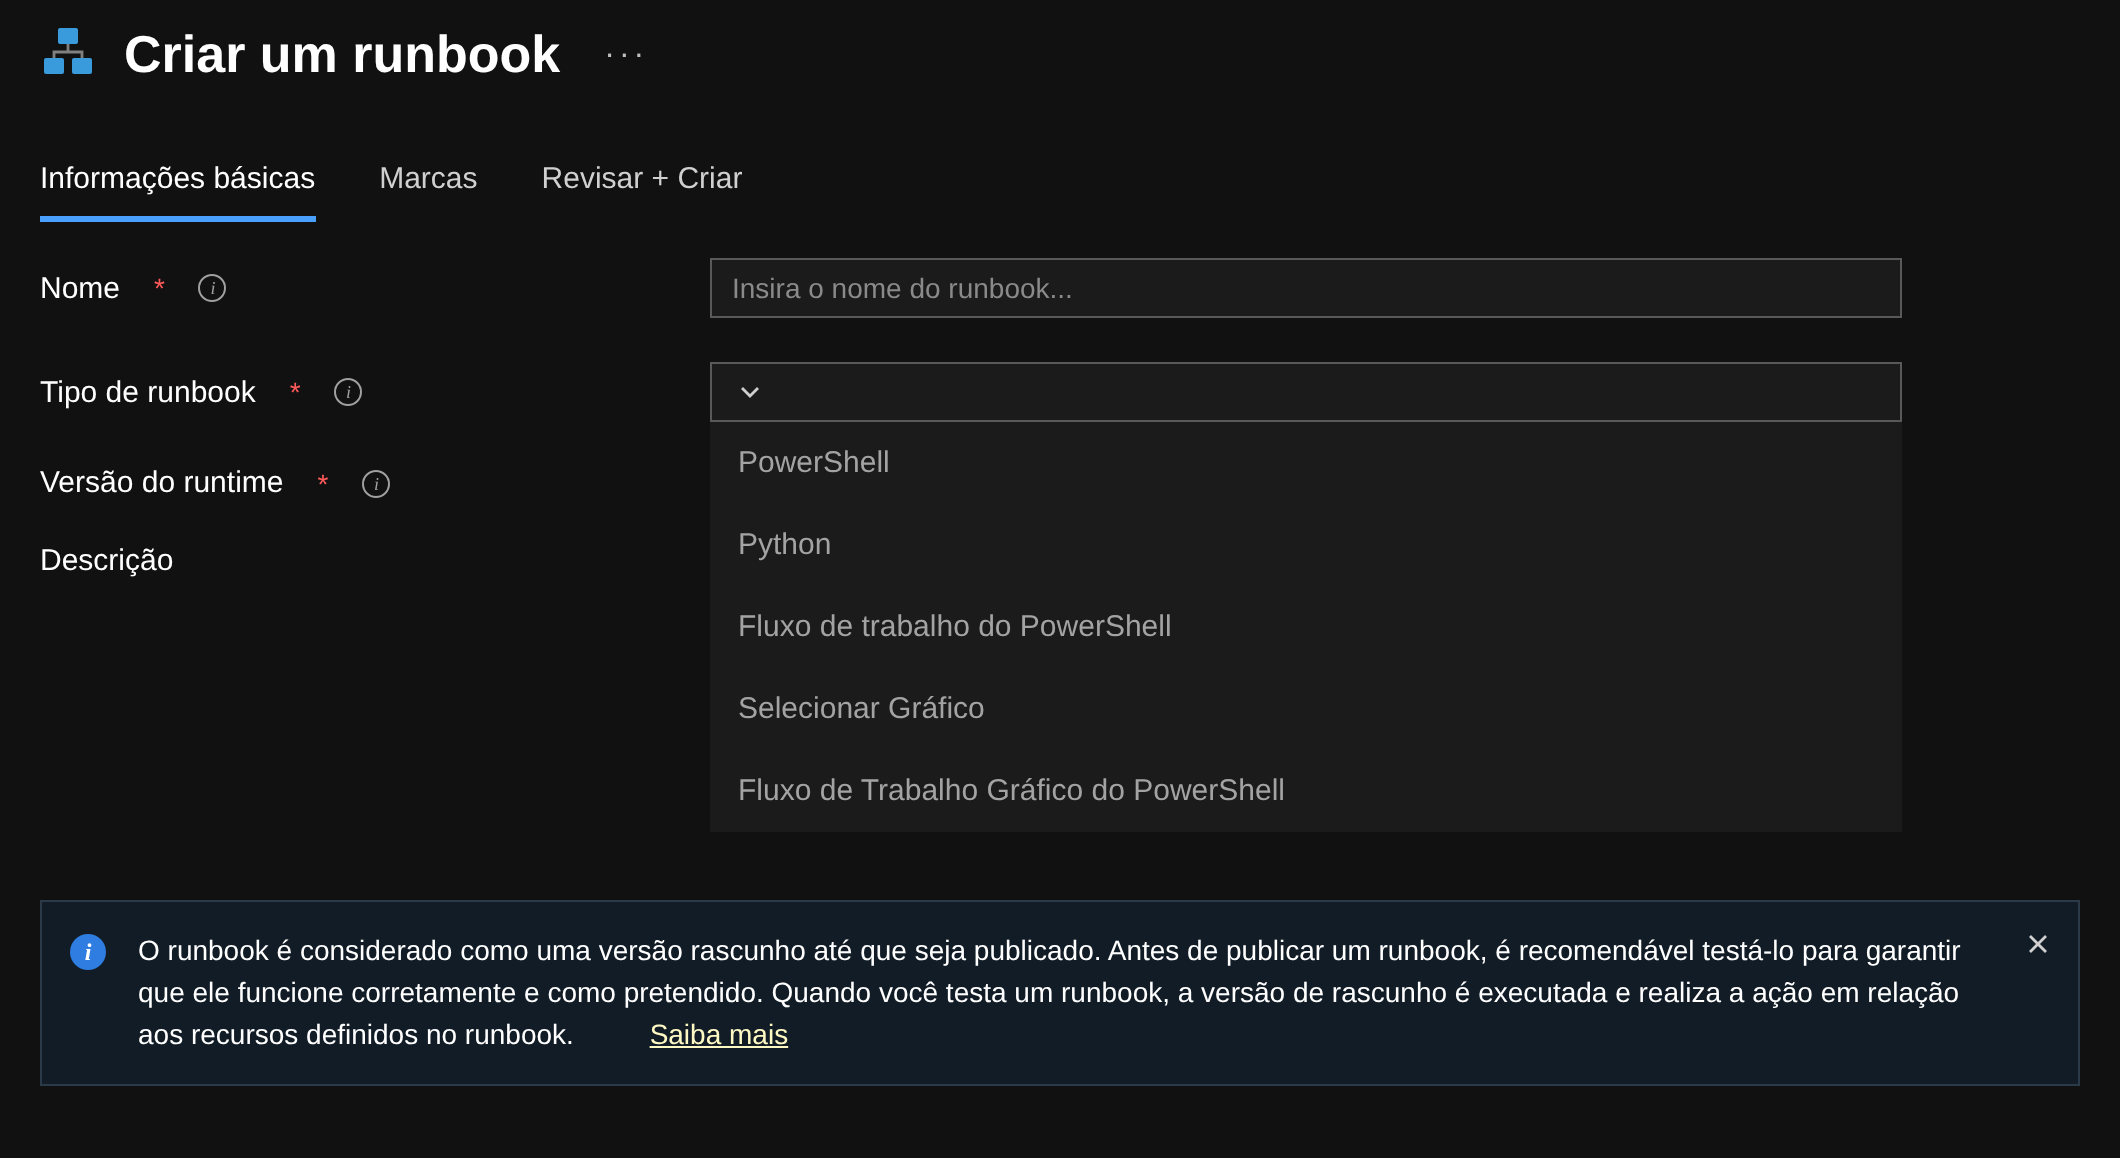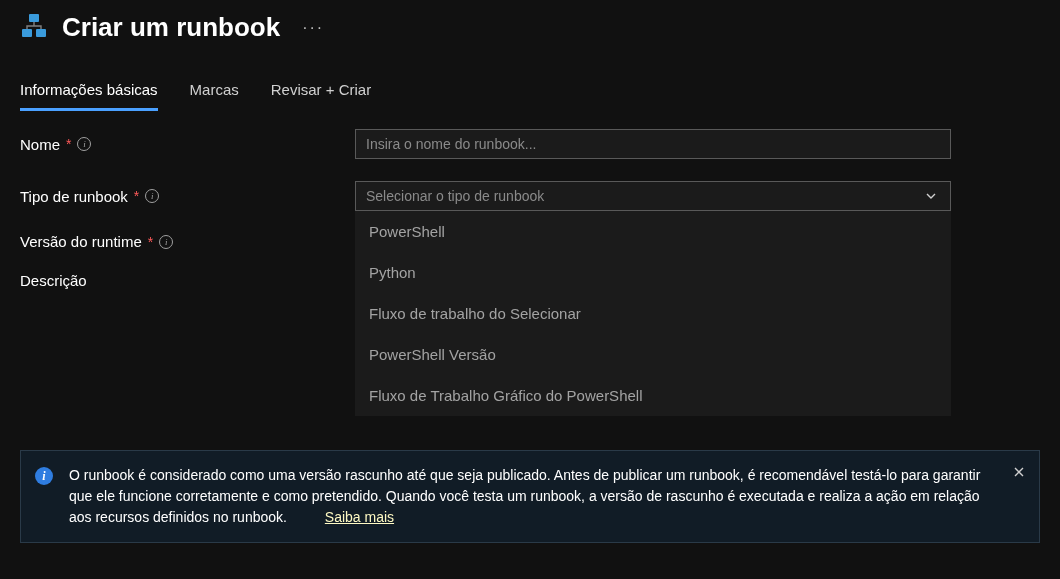--- a/index.html
+++ b/index.html
@@ -54,21 +54,21 @@
   }
   .form-row {
     display: flex;
     align-items: center;
     margin-bottom: 22px;
   }
   .form-label {
     width: 335px;
     display: flex;
     align-items: center;
-    gap: 6px;
+    gap: 17px;
     font-size: 15px;
     color: #ffffff;
   }
   .req {
     color: #ff5a5a;
     font-size: 14px;
   }
   .info-icon {
     width: 14px;
     height: 14px;
@@ -218,32 +218,31 @@
   </div>
 
   <div class="form-row">
     <div class="form-label">
       <span>Tipo de runbook</span>
       <span class="req">*</span>
       <span class="info-icon">i</span>
     </div>
     <div class="form-control-wrap">
       <div class="select-input">
-        <span>Selecionar o tipo de runbook</span>
         <span class="chevron">
           <svg width="14" height="14" viewBox="0 0 14 14">
               <path d="M3 5 L7 9 L11 5" stroke="#d0d0d0" stroke-width="1.4" fill="none"></path>
             </svg>
         </span>
       </div>
       <div class="dropdown">
         <div class="dropdown-option">PowerShell</div>
         <div class="dropdown-option">Python</div>
-        <div class="dropdown-option">Fluxo de trabalho do Selecionar</div>
-        <div class="dropdown-option">PowerShell Versão</div>
+        <div class="dropdown-option">Fluxo de trabalho do PowerShell</div>
+        <div class="dropdown-option">Selecionar Gráfico</div>
         <div class="dropdown-option">Fluxo de Trabalho Gráfico do PowerShell</div>
       </div>
     </div>
   </div>
 
   <div class="form-row">
     <div class="form-label">
       <span>Versão do runtime</span>
       <span class="req">*</span>
       <span class="info-icon">i</span>

